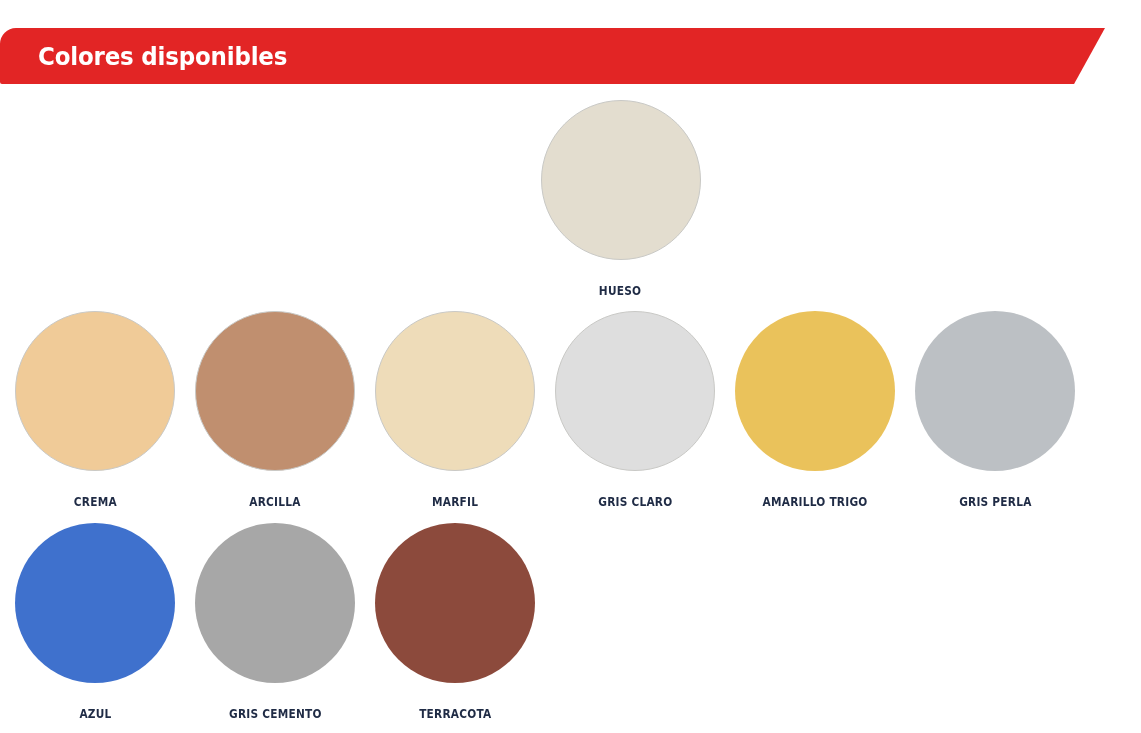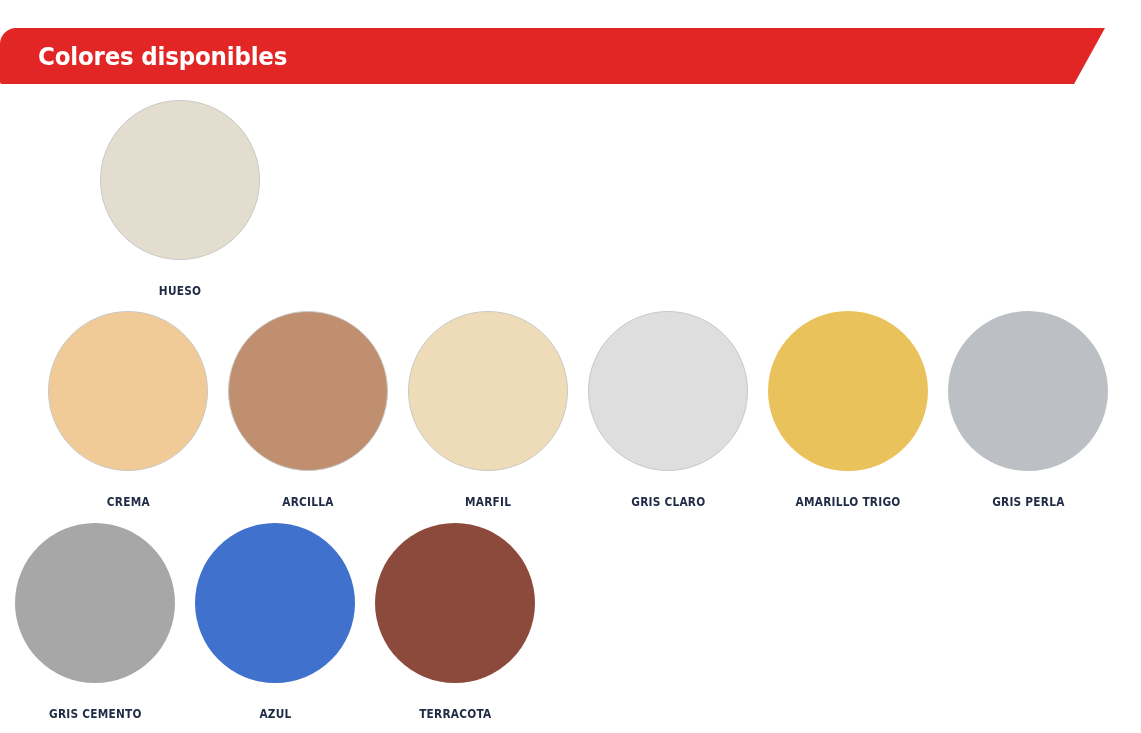--- a/index.html
+++ b/index.html
@@ -50,22 +50,22 @@
     white-space: nowrap;
   }
 
   
   .row {
     position: absolute;
     left: 0;
     width: 1141px;
     display: flex;
   }
-  #row-1 { top: 100px; justify-content: flex-start; padding-left: 100px; }
-  #row-2 { top: 311px; justify-content: center; padding-left: 15px; }
+  #row-1 { top: 100px; justify-content: center; padding-left: 100px; }
+  #row-2 { top: 311px; justify-content: flex-start; padding-left: 15px; }
   #row-3 { top: 523px; justify-content: flex-start; padding-left: 15px; }
 
   .swatch {
     width: 160px;
     display: flex;
     flex-direction: column;
     align-items: center;
   }
   #row-1 .swatch { margin-right: 23px; }
   #row-2 .swatch,
@@ -129,24 +129,24 @@
       <div class="dot" style="background: rgb(234, 194, 91);"></div>
       <div class="dot-label" style="color: rgb(31, 43, 69);">AMARILLO TRIGO</div>
     </div>
     <div class="swatch">
       <div class="dot" style="background: rgb(188, 192, 196);"></div>
       <div class="dot-label" style="color: rgb(31, 43, 69);">GRIS PERLA</div>
     </div>
   </div>
 <div class="row" id="row-3">
     <div class="swatch">
+      <div class="dot" style="background: rgb(63, 113, 205);"></div>
+      <div class="dot-label" style="color: rgb(31, 43, 69);">AZUL</div>
+    </div>
+    <div class="swatch">
       <div class="dot" style="background: rgb(167, 167, 167);"></div>
       <div class="dot-label" style="color: rgb(31, 43, 69);">GRIS CEMENTO</div>
-    </div>
-    <div class="swatch">
-      <div class="dot" style="background: rgb(63, 113, 205);"></div>
-      <div class="dot-label" style="color: rgb(31, 43, 69);">AZUL</div>
     </div>
     <div class="swatch">
       <div class="dot" style="background: rgb(140, 74, 60);"></div>
       <div class="dot-label" style="color: rgb(31, 43, 69);">TERRACOTA</div>
     </div>
   </div>
 
 </body></html>

